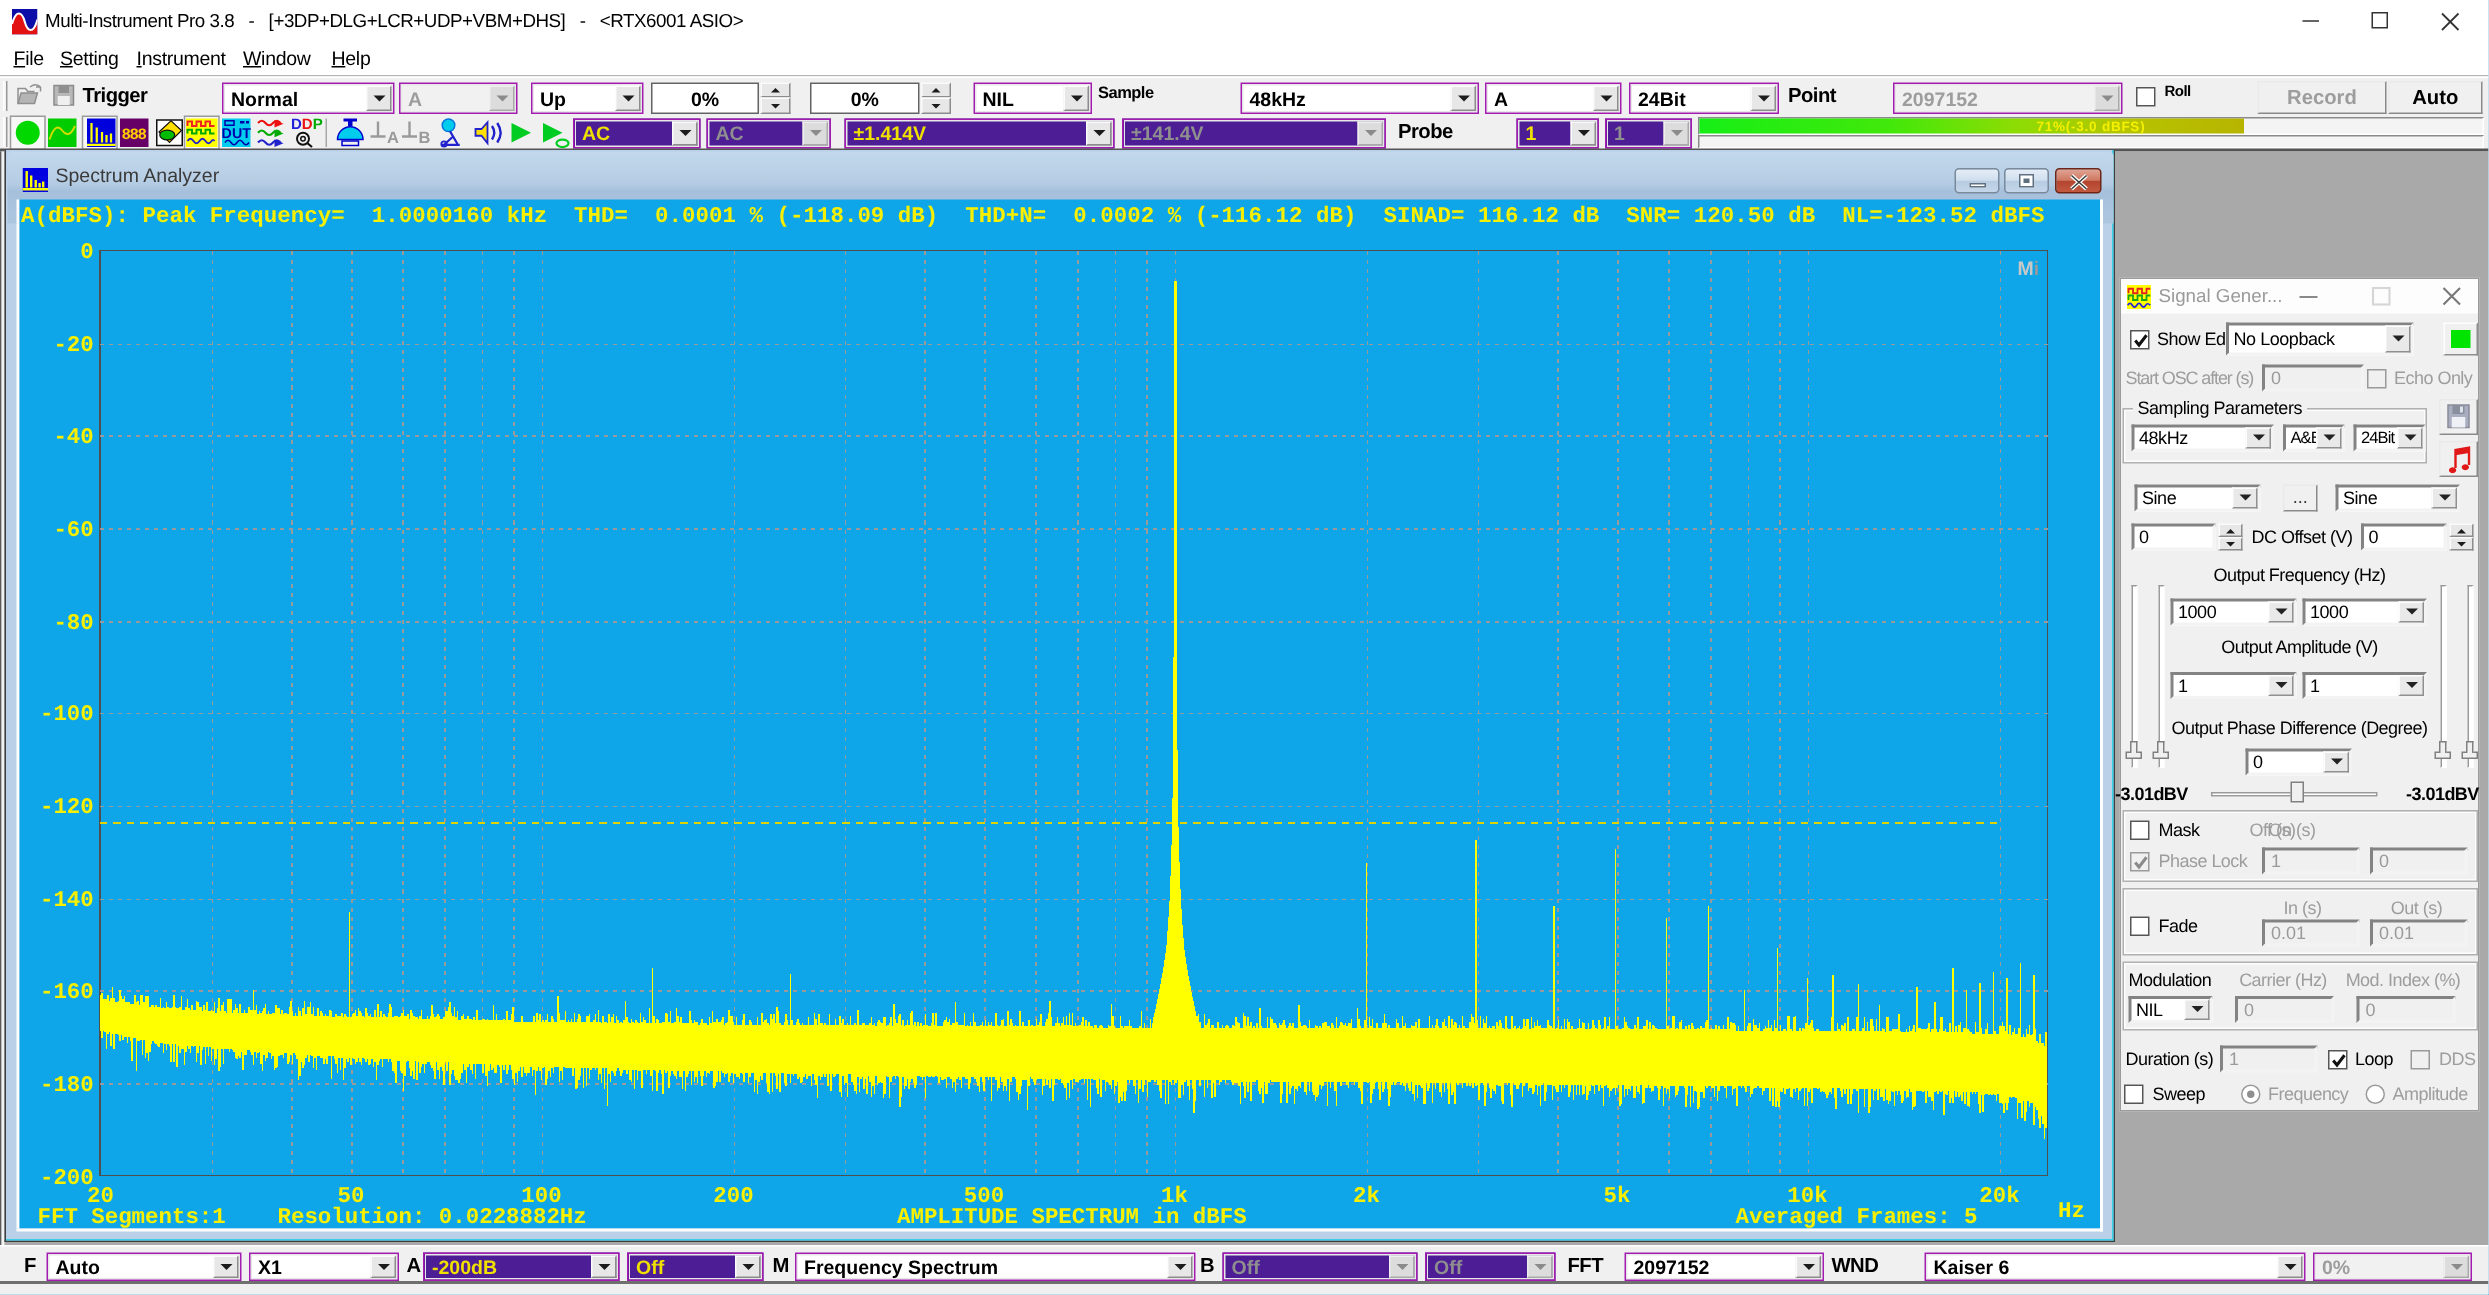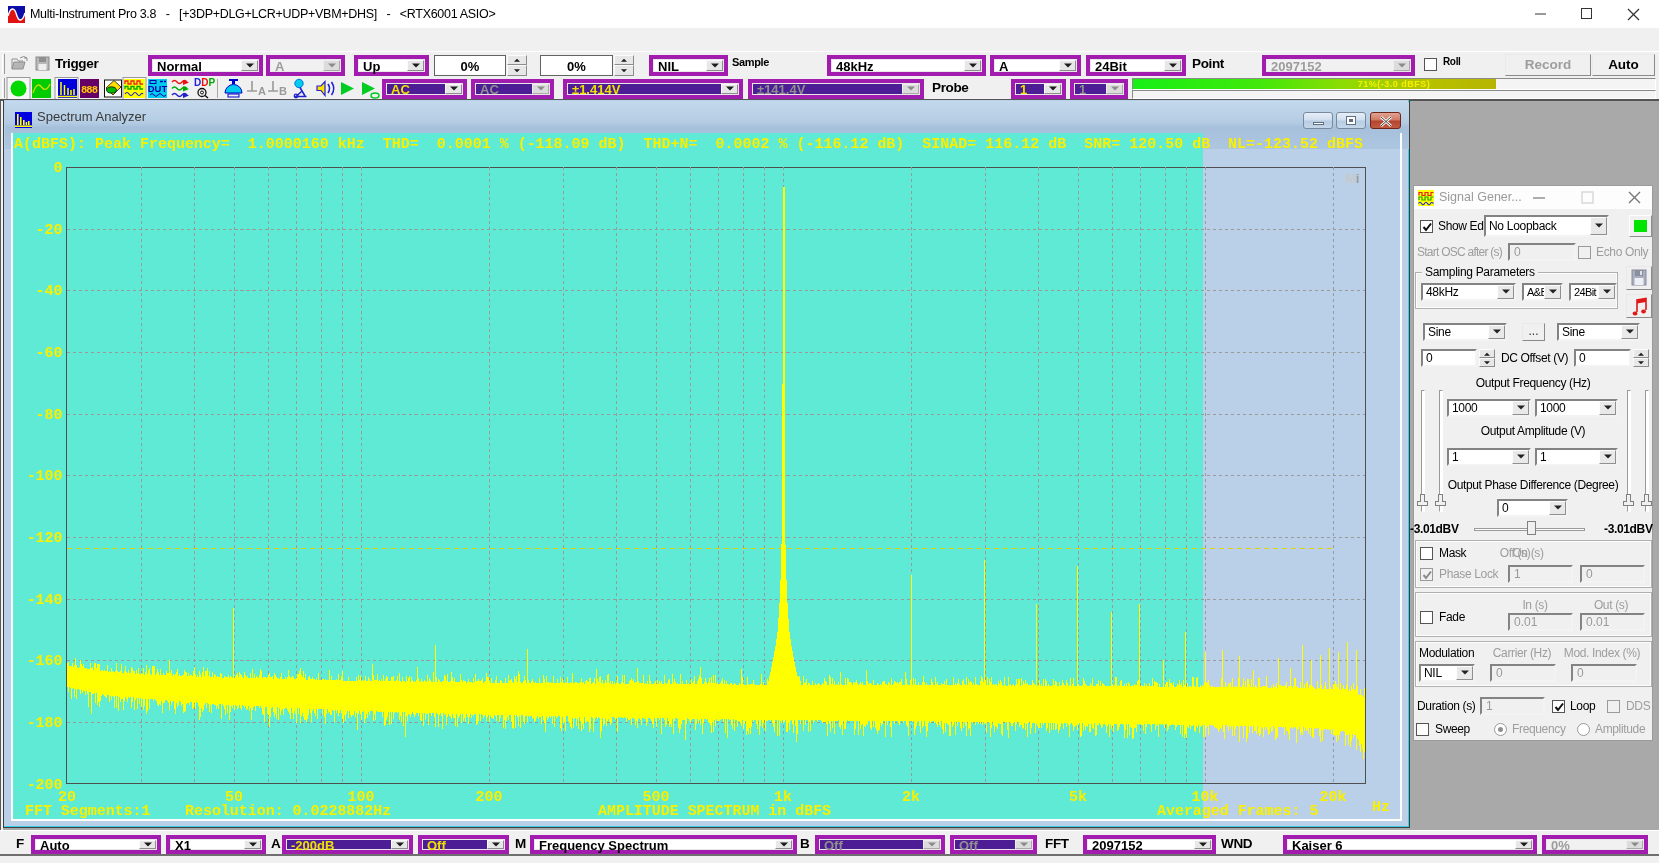--- a/index.html
+++ b/index.html
@@ -1,18 +1,18 @@
 <!DOCTYPE html>
 <html><head><meta charset="utf-8"><title>Multi-Instrument</title><style>
 *{margin:0;padding:0;box-sizing:border-box}
 html,body{width:1659px;height:863px;overflow:hidden;font-family:"Liberation Sans",sans-serif;background:#f0f0f0}
 .abs{position:absolute}
 #page{position:relative;width:1659px;height:863px}
 
-.combo{position:absolute;background:#fff;border:4px solid #a21caf;box-shadow:inset 0 0 0 1px #e8e8e8}
+.combo{position:absolute;background:#fff;border:1px solid #a21caf;box-shadow:inset 0 0 0 1px #e8e8e8}
 .combo .tx{position:absolute;left:5px;top:50%;transform:translateY(-50%);font-size:13px;font-weight:bold;color:#000;white-space:nowrap}
 .combo .ab{position:absolute;right:1px;top:1px;bottom:1px;width:17px;background:#e7e7e7;border:1px solid;border-color:#fbfbfb #8c8c8c #8c8c8c #fbfbfb}
 .combo .ab:after{content:"";position:absolute;left:50%;top:50%;transform:translate(-50%,-30%);border:4px solid transparent;border-top-color:#1c1c1c}
 .combo.dis{background:#f1f1f1}
 .combo.dis .tx{color:#9d9d9d}
 .combo.dis .ab{background:#dcdcdc;border-color:#eee #aaa #aaa #eee}
 .combo.dis .ab:after{border-top-color:#8b8b8b}
 .combo.blk{background:#4c1d95}
 .combo.blk .tx{color:#f0e000}
 .combo.blk.dis .tx{color:#8f8f8f}
@@ -52,20 +52,27 @@
         <path d="M0 10 Q2 3 4.5 3 Q7 3 8.5 8.5 Q10 14 12.5 14 Q15 14 17 7 L17 17 L0 17 Z" fill="#e31212"></path>
         <path d="M0 10 Q2 3 4.5 3 Q7 3 8.5 8.5 Q10 14 12.5 14 Q15 14 17 7" stroke="#fff" stroke-width="1.4" fill="none"></path>
       </svg>
       <div class="abs" style="left:30px;top:0;height:28px;line-height:28px;font-size:12.5px;letter-spacing:-0.3px;color:#000">Multi-Instrument Pro 3.8&nbsp;&nbsp;&nbsp;-&nbsp;&nbsp;&nbsp;[+3DP+DLG+LCR+UDP+VBM+DHS]&nbsp;&nbsp;&nbsp;-&nbsp;&nbsp;&nbsp;&lt;RTX6001 ASIO&gt;</div>
       <svg class="abs" style="left:1529px;top:0" width="130" height="28" viewBox="0 0 130 28">
         <line x1="6" y1="14" x2="17" y2="14" stroke="#333" stroke-width="1"></line>
         <rect x="52.5" y="8.5" width="10" height="10" fill="none" stroke="#333" stroke-width="1"></rect>
         <line x1="99" y1="9" x2="110" y2="20" stroke="#333" stroke-width="1.2"></line>
         <line x1="110" y1="9" x2="99" y2="20" stroke="#333" stroke-width="1.2"></line>
       </svg>
+    </div>
+    <div class="abs" style="left:0;top:28px;width:1659px;height:23px;background:#fff;border-bottom:1px solid #b5b5b5">
+      <div class="abs" style="left:9px;top:0;height:22px;line-height:22px;font-size:13px;letter-spacing:-0.2px;color:#000"><span style="text-decoration:underline">F</span>ile</div>
+      <div class="abs" style="left:40px;top:0;height:22px;line-height:22px;font-size:13px;letter-spacing:-0.2px;color:#000"><span style="text-decoration:underline">S</span>etting</div>
+      <div class="abs" style="left:91px;top:0;height:22px;line-height:22px;font-size:13px;letter-spacing:-0.2px;color:#000"><span style="text-decoration:underline">I</span>nstrument</div>
+      <div class="abs" style="left:162px;top:0;height:22px;line-height:22px;font-size:13px;letter-spacing:-0.2px;color:#000"><span style="text-decoration:underline">W</span>indow</div>
+      <div class="abs" style="left:221px;top:0;height:22px;line-height:22px;font-size:13px;letter-spacing:-0.2px;color:#000"><span style="text-decoration:underline">H</span>elp</div>
     </div>
     <div class="abs" style="left:0;top:51px;width:1659px;height:25px;background:#f0f0f0;border-top:1px solid #fff">
       <div class="abs" style="left:2px;top:2px;width:3px;height:20px;border-left:1px solid #fff;border-right:1px solid #9a9a9a"></div>
       <svg class="abs" style="left:11px;top:3px" width="40" height="18" viewBox="0 0 40 18">
         <path d="M1 14 L3 7 L14 7 L12 14 Z" fill="#b5b5b5" stroke="#8f8f8f"></path>
         <path d="M1 14 L1 4 L6 4 L7.5 6 L12 6" fill="none" stroke="#8f8f8f"></path>
         <path d="M9 3 Q13 0 16 3 M16 3 l-3 0 M16 3 l0 3" fill="none" stroke="#8f8f8f"></path>
         <rect x="25" y="2" width="13" height="13" fill="#b8b8b8" stroke="#8a8a8a"></rect>
         <rect x="28" y="2" width="7" height="5" fill="#8f8f8f"></rect>
         <rect x="27.5" y="9" width="8" height="6" fill="#efefef"></rect>
@@ -243,21 +250,21 @@
           <div class="abs" style="left:12px;top:6px;width:4px;height:3px;background:#5f6f80"></div>
         </div>
         <div class="abs" style="left:1365px;top:11px;width:31px;height:17px;background:linear-gradient(180deg,#e0a494 0%,#cf7860 48%,#b44430 52%,#c25a40 100%);border:1px solid #6e2417;border-radius:3px">
           <svg class="abs" style="left:9px;top:3px" width="12" height="11" viewBox="0 0 12 11">
             <path d="M1 1 L11 10 M11 1 L1 10" stroke="#fff" stroke-width="2.6"></path>
             <path d="M1 1 L11 10 M11 1 L1 10" stroke="#3c3c3c" stroke-width="1"></path>
           </svg>
         </div>
       </div>
       <div class="abs" style="left:7px;top:33px;width:2px;height:686px;background:#fdfdfd"></div>
-      <div class="abs" style="left:9px;top:33px;width:1190px;height:686px;background:#5eead4">
+      <div class="abs" style="left:9px;top:33px;width:1387px;height:686px;background:#0ea5e9">
         <svg class="abs" style="left:0;top:0" width="1387" height="686" viewBox="0 0 1387 686" shape-rendering="crispEdges">
           <text x="1" y="15" font-family="Liberation Mono,monospace" font-size="14.95px" font-weight="bold" fill="#f8f000" textLength="1349">A(dBFS):&nbsp;Peak&nbsp;Frequency=&nbsp;&nbsp;1.0000160&nbsp;kHz&nbsp;&nbsp;THD=&nbsp;&nbsp;0.0001&nbsp;%&nbsp;(-118.09&nbsp;dB)&nbsp;&nbsp;THD+N=&nbsp;&nbsp;0.0002&nbsp;%&nbsp;(-116.12&nbsp;dB)&nbsp;&nbsp;SINAD=&nbsp;116.12&nbsp;dB&nbsp;&nbsp;SNR=&nbsp;120.50&nbsp;dB&nbsp;&nbsp;NL=-123.52&nbsp;dBFS</text>
           <rect x="53.5" y="34.0" width="1298.5" height="616.5" fill="none" stroke="#4f4f4f" stroke-width="1"></rect>
           <path d="M128.5 34.0V650.5M181.5 34.0V650.5M221.5 34.0V650.5M255.5 34.0V650.5M283.5 34.0V650.5M308.5 34.0V650.5M329.5 34.0V650.5M348.5 34.0V650.5M476.5 34.0V650.5M550.5 34.0V650.5M603.5 34.0V650.5M643.5 34.0V650.5M677.5 34.0V650.5M705.5 34.0V650.5M730.5 34.0V650.5M751.5 34.0V650.5M770.5 34.0V650.5M898.5 34.0V650.5M972.5 34.0V650.5M1025.5 34.0V650.5M1065.5 34.0V650.5M1099.5 34.0V650.5M1127.5 34.0V650.5M1152.5 34.0V650.5M1173.5 34.0V650.5M1192.5 34.0V650.5M1320.5 34.0V650.5" stroke="#9a9a9a" stroke-width="1" stroke-dasharray="3 3" fill="none"></path>
           <path d="M53.5 96.5H1352.0M53.5 157.5H1352.0M53.5 219.5H1352.0M53.5 281.5H1352.0M53.5 342.5H1352.0M53.5 404.5H1352.0M53.5 466.5H1352.0M53.5 527.5H1352.0M53.5 589.5H1352.0" stroke="#9a9a9a" stroke-width="1" stroke-dasharray="3 3" fill="none"></path>
           <path d="M53.5 415.5H1319.5" stroke="#e0d400" stroke-width="1" stroke-dasharray="5 4" fill="none"></path>
           <text x="1332" y="50" font-size="13px" font-weight="bold" fill="#c8c8c8" font-family="Liberation Sans,sans-serif">M<tspan fill="#9a9a9a">i</tspan></text>
           <path d="M54 530V554M55 529V559M56 533V554M57 533V555M58 533V566M59 530V556M60 534V555M61 532V564M62 525V556M63 532V566M64 535V556M65 535V556M66 534V557M67 527V561M68 531V557M69 533V560M70 531V558M71 535V558M72 535V562M73 535V558M74 536V561M75 536V574M76 536V559M77 536V559M78 535V581M79 534V561M80 537V561M81 530V560M82 530V570M83 535V560M84 531V572M85 531V569M86 531V574M87 538V568M88 537V563M89 537V561M90 538V562M91 537V563M92 538V564M93 538V565M94 532V562M95 539V562M96 538V569M97 539V563M98 535V567M99 538V563M100 539V564M101 539V575M102 538V563M103 530V575M104 538V563M105 539V578M106 539V564M107 538V569M108 531V566M109 540V566M110 540V577M111 538V568M112 533V564M113 539V566M114 540V569M115 537V564M116 540V565M117 540V564M118 534V575M119 535V569M120 538V564M121 538V577M122 541V567M123 537V565M124 540V576M125 535V565M126 541V571M127 541V565M128 540V574M129 541V566M130 535V577M131 542V573M132 539V566M133 532V581M134 541V578M135 537V566M136 535V576M137 541V566M138 542V566M139 533V566M140 533V568M141 533V566M142 542V567M143 540V568M144 536V572M145 539V573M146 542V571M147 536V572M148 542V568M149 542V580M150 540V570M151 542V570M152 542V567M153 538V567M154 540V568M155 540V570M156 542V577M157 540V568M158 537V572M159 543V569M160 541V568M161 542V576M162 541V581M163 539V570M164 536V574M165 543V572M166 541V568M167 543V569M168 543V573M169 542V571M170 542V580M171 537V579M172 539V578M173 539V571M174 543V570M175 540V570M176 543V572M177 542V569M178 542V569M179 543V576M180 538V575M181 534V570M182 541V576M183 544V569M184 542V570M185 544V573M186 538V587M187 541V584M188 544V575M189 539V579M190 534V577M191 543V572M192 538V570M193 538V575M194 535V570M195 543V571M196 538V579M197 544V572M198 544V580M199 539V571M200 544V571M201 541V572M202 542V572M203 544V576M204 543V573M205 544V576M206 544V571M207 540V571M208 541V586M209 545V571M210 545V573M211 543V576M212 544V582M213 544V572M214 544V580M215 542V572M216 545V587M217 543V579M218 544V573M219 545V575M220 536V572M221 545V577M222 543V572M223 542V573M224 540V576M225 544V575M226 539V572M227 541V575M228 542V577M229 544V572M230 545V573M231 539V575M232 542V573M233 544V577M234 543V576M235 545V573M236 545V578M237 540V575M238 545V587M239 536V577M240 545V574M241 541V573M242 545V578M243 543V573M244 544V573M245 545V573M246 542V575M247 536V573M248 538V575M249 545V581M250 544V582M251 544V589M252 544V574M253 545V574M254 544V581M255 542V582M256 540V594M257 544V584M258 544V575M259 543V574M260 546V579M261 540V584M262 542V581M263 544V586M264 545V574M265 545V587M266 546V575M267 544V582M268 540V578M269 546V576M270 546V582M271 546V576M272 544V575M273 546V575M274 544V577M275 537V579M276 543V581M277 545V586M278 544V575M279 543V580M280 544V586M281 546V578M282 546V581M283 545V590M284 541V575M285 541V581M286 538V575M287 543V590M288 542V583M289 544V580M290 538V584M291 545V587M292 541V587M293 547V589M294 547V586M295 544V582M296 543V576M297 546V580M298 546V589M299 544V578M300 546V576M301 546V580M302 547V583M303 545V576M304 547V586M305 540V576M306 547V576M307 547V576M308 547V576M309 546V582M310 546V576M311 547V584M312 546V591M313 547V581M314 547V576M315 547V580M316 537V579M317 547V582M318 543V582M319 547V577M320 547V578M321 547V589M322 547V577M323 546V580M324 547V577M325 541V583M326 547V580M327 547V577M328 543V580M329 538V586M330 548V590M331 548V582M332 548V588M333 548V581M334 548V578M335 544V585M336 548V578M337 548V582M338 548V584M339 548V582M340 548V582M341 548V578M342 548V584M343 544V580M344 548V597M345 542V581M346 547V578M347 543V581M348 548V587M349 547V579M350 548V578M351 547V590M352 543V586M353 548V581M354 548V585M355 544V579M356 546V582M357 548V578M358 548V578M359 547V578M360 542V588M361 547V581M362 547V587M363 547V578M364 541V579M365 548V579M366 547V579M367 548V579M368 546V579M369 548V584M370 542V579M371 548V593M372 546V592M373 543V587M374 544V584M375 548V579M376 548V592M377 548V579M378 544V591M379 544V579M380 543V586M381 548V580M382 548V579M383 547V579M384 543V580M385 548V579M386 540V587M387 548V583M388 549V589M389 544V579M390 548V593M391 548V579M392 549V604M393 543V583M394 548V588M395 545V581M396 543V582M397 549V584M398 544V581M399 547V579M400 549V581M401 548V584M402 549V582M403 547V580M404 534V580M405 545V583M406 548V580M407 549V587M408 546V588M409 548V580M410 549V593M411 547V580M412 548V587M413 549V581M414 542V581M415 548V592M416 545V580M417 547V580M418 549V583M419 549V580M420 539V580M421 549V584M422 546V594M423 544V580M424 549V581M425 546V594M426 547V582M427 549V580M428 549V583M429 548V596M430 548V580M431 542V582M432 543V581M433 548V592M434 541V584M435 549V581M436 549V583M437 548V584M438 539V586M439 544V581M440 548V585M441 545V585M442 549V593M443 549V581M444 549V594M445 549V585M446 549V583M447 541V581M448 547V590M449 549V581M450 547V588M451 548V585M452 548V589M453 550V581M454 549V584M455 546V591M456 549V584M457 549V581M458 549V585M459 550V582M460 545V583M461 549V581M462 541V581M463 548V592M464 548V591M465 546V588M466 548V581M467 548V588M468 547V581M469 545V582M470 550V585M471 549V583M472 548V582M473 540V588M474 544V584M475 544V582M476 548V589M477 550V583M478 545V585M479 550V585M480 550V586M481 550V582M482 547V583M483 543V588M484 550V582M485 550V582M486 550V589M487 547V585M488 548V582M489 550V582M490 550V595M491 550V587M492 545V596M493 550V588M494 550V584M495 542V587M496 548V582M497 547V582M498 546V589M499 549V595M500 550V596M501 543V582M502 546V595M503 543V582M504 549V584M505 538V593M506 541V583M507 549V595M508 550V582M509 550V582M510 548V589M511 543V591M512 547V583M513 550V583M514 541V589M515 547V583M516 550V584M517 550V583M518 548V583M519 546V586M520 549V585M521 550V589M522 549V588M523 550V585M524 550V583M525 550V586M526 545V584M527 550V584M528 550V591M529 550V583M530 542V587M531 546V590M532 550V599M533 543V584M534 549V587M535 549V585M536 550V583M537 549V585M538 550V583M539 550V591M540 543V583M541 550V594M542 550V583M543 550V585M544 546V584M545 550V583M546 550V583M547 544V595M548 549V598M549 546V584M550 550V590M551 550V589M552 549V598M553 550V583M554 544V583M555 550V588M556 550V590M557 549V594M558 550V596M559 540V585M560 550V595M561 550V586M562 549V585M563 549V593M564 550V586M565 550V596M566 550V584M567 549V588M568 545V598M569 550V591M570 549V596M571 551V584M572 548V590M573 547V589M574 548V588M575 549V589M576 545V599M577 545V596M578 551V584M579 550V585M580 549V599M581 545V588M582 551V585M583 551V584M584 546V586M585 549V584M586 544V585M587 543V605M588 550V598M589 547V585M590 551V593M591 550V591M592 547V586M593 550V593M594 542V588M595 541V586M596 550V589M597 548V592M598 551V590M599 548V584M600 551V584M601 549V585M602 551V587M603 550V585M604 543V599M605 550V584M606 551V585M607 551V585M608 549V584M609 542V585M610 550V585M611 542V584M612 551V585M613 551V589M614 551V585M615 551V587M616 548V587M617 547V586M618 545V592M619 548V585M620 546V585M621 550V586M622 549V592M623 549V588M624 548V595M625 548V586M626 550V585M627 550V587M628 550V592M629 550V585M630 542V585M631 551V586M632 550V586M633 551V593M634 548V589M635 551V585M636 542V585M637 548V586M638 551V588M639 551V591M640 551V595M641 550V585M642 548V588M643 551V594M644 547V585M645 551V585M646 548V587M647 550V585M648 548V601M649 551V585M650 551V585M651 542V587M652 550V594M653 551V592M654 550V585M655 547V588M656 546V594M657 551V591M658 551V594M659 541V586M660 550V601M661 546V588M662 549V585M663 551V585M664 550V586M665 551V595M666 551V600M667 541V596M668 551V591M669 548V587M670 551V587M671 551V587M672 551V607M673 547V591M674 551V585M675 550V586M676 551V588M677 551V590M678 546V587M679 550V586M680 548V586M681 543V586M682 551V597M683 551V591M684 548V586M685 546V590M686 542V587M687 551V592M688 545V586M689 551V601M690 551V590M691 549V586M692 545V586M693 549V587M694 551V586M695 549V589M696 545V590M697 550V592M698 544V600M699 550V589M700 542V599M701 550V587M702 542V593M703 551V586M704 549V588M705 551V588M706 551V588M707 550V587M708 548V586M709 545V586M710 551V589M711 547V586M712 551V600M713 548V586M714 551V605M715 551V586M716 552V587M717 550V587M718 550V592M719 552V596M720 551V586M721 550V598M722 551V587M723 552V587M724 552V594M725 552V588M726 550V589M727 551V590M728 550V593M729 544V587M730 551V596M731 552V591M732 552V588M733 552V602M734 544V598M735 551V601M736 552V595M737 551V601M738 551V594M739 551V587M740 547V589M741 551V587M742 552V587M743 552V591M744 552V596M745 552V587M746 552V602M747 551V593M748 541V587M749 552V595M750 549V590M751 552V587M752 552V598M753 552V588M754 546V588M755 552V587M756 545V587M757 552V588M758 552V587M759 550V590M760 542V594M761 551V599M762 552V587M763 547V587M764 547V603M765 549V587M766 552V603M767 547V588M768 552V590M769 544V587M770 550V590M771 545V589M772 552V587M773 552V599M774 548V599M775 552V590M776 546V597M777 544V588M778 552V587M779 543V591M780 549V600M781 550V587M782 552V593M783 551V609M784 544V601M785 544V587M786 543V587M787 548V591M788 552V587M789 552V587M790 543V598M791 550V587M792 549V592M793 546V587M794 552V587M795 550V599M796 550V589M797 552V598M798 552V587M799 548V587M800 552V590M801 552V588M802 550V587M803 552V587M804 551V589M805 550V587M806 551V587M807 552V587M808 552V588M809 550V590M810 551V589M811 545V589M812 548V589M813 549V591M814 552V603M815 552V588M816 542V591M817 544V599M818 551V588M819 545V595M820 551V588M821 548V601M822 552V588M823 551V588M824 552V588M825 549V587M826 552V594M827 552V596M828 551V592M829 552V602M830 552V588M831 552V596M832 545V596M833 552V589M834 545V587M835 546V588M836 549V588M837 549V588M838 550V588M839 552V588M840 549V588M841 550V602M842 549V596M843 547V588M844 550V588M845 552V602M846 551V588M847 549V596M848 551V592M849 549V591M850 552V603M851 552V593M852 552V594M853 547V591M854 548V592M855 551V588M856 550V588M857 550V595M858 551V597M859 552V588M860 547V594M861 552V588M862 552V595M863 552V597M864 550V601M865 551V598M866 552V597M867 551V590M868 552V593M869 549V591M870 548V588M871 548V588M872 551V604M873 551V588M874 552V592M875 549V588M876 550V588M877 552V594M878 545V604M879 552V588M880 551V588M881 548V591M882 549V588M883 550V588M884 549V588M885 551V590M886 549V592M887 549V588M888 546V588M889 552V588M890 552V590M891 552V588M892 539V588M893 546V592M894 551V594M895 552V603M896 552V588M897 547V588M898 548V588M899 552V589M900 545V588M901 551V602M902 546V596M903 552V593M904 552V589M905 549V588M906 552V593M907 552V600M908 552V588M909 549V595M910 543V593M911 549V588M912 552V593M913 550V604M914 552V598M915 552V590M916 552V588M917 552V590M918 546V589M919 549V588M920 552V588M921 552V590M922 544V589M923 551V591M924 549V594M925 552V589M926 552V592M927 552V594M928 550V588M929 551V596M930 551V601M931 548V590M932 552V599M933 546V590M934 552V591M935 552V592M936 552V603M937 552V603M938 552V589M939 552V594M940 544V592M941 552V589M942 550V602M943 552V589M944 550V593M945 546V589M946 551V589M947 552V595M948 552V598M949 548V589M950 546V595M951 551V589M952 552V593M953 544V603M954 552V589M955 546V597M956 550V595M957 548V603M958 549V589M959 552V590M960 550V589M961 552V589M962 544V592M963 551V589M964 552V589M965 552V591M966 552V589M967 548V591M968 543V589M969 545V592M970 549V589M971 552V591M972 547V590M973 552V600M974 544V589M975 552V589M976 546V590M977 549V604M978 544V595M979 552V589M980 551V592M981 552V599M982 551V593M983 551V594M984 553V596M985 548V590M986 551V591M987 547V591M988 549V601M989 552V603M990 553V589M991 544V589M992 552V590M993 553V589M994 553V597M995 544V605M996 552V589M997 551V590M998 553V593M999 552V593M1000 551V590M1001 553V589M1002 552V598M1003 546V591M1004 551V589M1005 546V589M1006 546V594M1007 553V592M1008 545V592M1009 552V596M1010 548V595M1011 551V590M1012 547V597M1013 551V591M1014 550V604M1015 552V590M1016 552V589M1017 552V601M1018 552V595M1019 547V590M1020 550V590M1021 551V590M1022 552V600M1023 551V591M1024 553V593M1025 552V595M1026 547V595M1027 553V590M1028 551V595M1029 553V590M1030 546V592M1031 553V590M1032 546V590M1033 548V598M1034 553V595M1035 551V590M1036 553V600M1037 553V590M1038 553V597M1039 552V590M1040 546V597M1041 552V590M1042 548V597M1043 549V596M1044 553V591M1045 553V600M1046 549V597M1047 553V594M1048 552V590M1049 547V591M1050 550V596M1051 552V590M1052 553V590M1053 547V594M1054 550V590M1055 553V592M1056 552V604M1057 545V591M1058 553V590M1059 551V592M1060 545V598M1061 553V594M1062 553V593M1063 553V592M1064 543V597M1065 551V592M1066 553V590M1067 553V604M1068 553V603M1069 552V590M1070 545V598M1071 548V593M1072 551V597M1073 552V593M1074 553V594M1075 553V591M1076 553V599M1077 550V599M1078 552V591M1079 545V595M1080 553V596M1081 553V590M1082 553V603M1083 551V602M1084 551V592M1085 547V592M1086 553V590M1087 548V592M1088 553V595M1089 550V594M1090 551V591M1091 552V591M1092 553V592M1093 553V600M1094 553V593M1095 553V591M1096 553V604M1097 553V592M1098 552V596M1099 551V593M1100 553V599M1101 552V591M1102 544V591M1103 544V591M1104 553V598M1105 552V597M1106 553V594M1107 548V591M1108 547V591M1109 553V591M1110 553V592M1111 551V605M1112 553V597M1113 550V591M1114 553V605M1115 549V591M1116 551V602M1117 553V594M1118 553V595M1119 552V606M1120 553V605M1121 551V595M1122 552V595M1123 552V599M1124 548V591M1125 547V592M1126 552V591M1127 553V591M1128 552V592M1129 553V592M1130 553V598M1131 550V591M1132 553V601M1133 551V594M1134 553V591M1135 553V591M1136 550V591M1137 553V592M1138 553V599M1139 545V591M1140 553V591M1141 548V591M1142 549V597M1143 549V593M1144 550V592M1145 554V604M1146 551V591M1147 554V591M1148 554V592M1149 554V591M1150 552V592M1151 554V595M1152 551V591M1153 549V591M1154 549V598M1155 554V596M1156 546V593M1157 550V592M1158 550V592M1159 552V591M1160 549V592M1161 554V592M1162 554V597M1163 553V594M1164 551V592M1165 552V592M1166 547V592M1167 552V601M1168 550V592M1169 554V604M1170 547V592M1171 552V605M1172 550V601M1173 554V605M1174 550V594M1175 554V595M1176 553V592M1177 553V596M1178 554V593M1179 544V593M1180 544V592M1181 553V598M1182 554V599M1183 545V593M1184 544V595M1185 554V592M1186 554V600M1187 552V594M1188 554V593M1189 552V592M1190 553V604M1191 549V592M1192 552V604M1193 550V595M1194 549V593M1195 547V602M1196 552V592M1197 554V592M1198 553V592M1199 553V593M1200 554V592M1201 554V595M1202 554V594M1203 554V595M1204 554V596M1205 554V599M1206 554V597M1207 554V595M1208 545V596M1209 554V592M1210 554V599M1211 554V606M1212 549V592M1213 553V592M1214 554V594M1215 550V598M1216 551V593M1217 549V596M1218 554V593M1219 545V603M1220 554V593M1221 554V603M1222 553V596M1223 553V593M1224 554V593M1225 545V594M1226 548V609M1227 554V593M1228 554V593M1229 552V593M1230 545V605M1231 554V593M1232 548V593M1233 554V609M1234 546V605M1235 546V593M1236 551V600M1237 554V594M1238 546V593M1239 554V600M1240 553V593M1241 554V598M1242 552V598M1243 553V601M1244 555V593M1245 545V600M1246 545V603M1247 554V601M1248 554V594M1249 553V595M1250 553V604M1251 553V594M1252 553V597M1253 554V594M1254 554V597M1255 555V602M1256 555V601M1257 555V594M1258 553V599M1259 555V598M1260 551V593M1261 554V595M1262 553V607M1263 550V605M1264 555V604M1265 554V594M1266 552V594M1267 552V594M1268 553V594M1269 553V595M1270 553V594M1271 553V602M1272 552V594M1273 549V598M1274 555V598M1275 553V601M1276 553V607M1277 554V595M1278 553V594M1279 555V596M1280 553V594M1281 545V595M1282 545V594M1283 554V610M1284 553V596M1285 555V597M1286 555V594M1287 549V602M1288 555V599M1289 555V602M1290 555V594M1291 551V598M1292 555V595M1293 550V598M1294 548V597M1295 555V601M1296 552V595M1297 552V603M1298 546V595M1299 553V604M1300 554V605M1301 555V595M1302 556V596M1303 556V595M1304 548V596M1305 555V595M1306 555V603M1307 550V609M1308 552V597M1309 556V608M1310 556V597M1311 553V596M1312 549V596M1313 556V597M1314 556V596M1315 556V597M1316 553V596M1317 554V597M1318 556V601M1319 556V596M1320 551V602M1321 551V602M1322 548V603M1323 551V609M1324 554V602M1325 557V607M1326 556V602M1327 550V598M1328 557V599M1329 555V598M1330 552V598M1331 556V599M1332 556V613M1333 552V602M1334 553V602M1335 558V612M1336 556V601M1337 558V614M1338 553V608M1339 556V601M1340 550V605M1341 557V602M1342 556V602M1343 559V617M1344 553V605M1345 561V607M1346 562V613M1347 556V619M1348 562V611M1349 562V616M1350 564V626M1351 555V619" stroke="#ffff00" stroke-width="1" fill="none"></path>
           <path d="M54 535L58 535L62 536L66 536L70 537L74 538L78 538L82 539L86 539L90 540L94 540L98 540L102 541L106 541L110 541L114 542L118 542L122 542L126 543L130 543L134 543L138 544L142 544L146 544L150 544L154 544L158 544L162 544L166 545L170 545L174 545L178 545L182 545L186 545L190 545L194 546L198 546L202 546L206 546L210 546L214 546L218 546L222 547L226 547L230 547L234 547L238 547L242 547L246 547L250 547L254 547L258 547L262 547L266 548L270 548L274 548L278 548L282 548L286 548L290 548L294 548L298 548L302 548L306 549L310 549L314 549L318 549L322 549L326 549L330 549L334 549L338 549L342 549L346 549L350 550L354 550L358 550L362 550L366 550L370 550L374 550L378 550L382 550L386 550L390 550L394 550L398 550L402 550L406 550L410 550L414 550L418 551L422 551L426 551L430 551L434 551L438 551L442 551L446 551L450 551L454 551L458 551L462 551L466 551L470 551L474 551L478 551L482 551L486 551L490 552L494 552L498 552L502 552L506 552L510 552L514 552L518 552L522 552L526 552L530 552L534 552L538 552L542 552L546 552L550 552L554 552L558 552L562 552L566 552L570 552L574 552L578 552L582 552L586 552L590 552L594 552L598 552L602 552L606 552L610 552L614 552L618 552L622 552L626 552L630 552L634 552L638 552L642 552L646 553L650 553L654 553L658 553L662 553L666 553L670 553L674 553L678 553L682 553L686 553L690 553L694 553L698 553L702 553L706 553L710 553L714 553L718 553L722 553L726 553L730 553L734 553L738 553L742 553L746 553L750 553L754 553L758 553L762 553L766 553L770 553L774 554L778 554L782 554L786 554L790 554L794 554L798 554L802 554L806 554L810 554L814 554L818 554L822 554L826 554L830 554L834 554L838 554L842 554L846 554L850 554L854 554L858 554L862 554L866 554L870 554L874 554L878 554L882 554L886 554L890 554L894 554L898 554L902 554L906 554L910 554L914 554L918 554L922 554L926 554L930 554L934 554L938 554L942 554L946 554L950 554L954 554L958 554L962 554L966 554L970 554L974 554L978 554L982 554L986 554L990 554L994 554L998 554L1002 554L1006 554L1010 554L1014 554L1018 554L1022 554L1026 554L1030 554L1034 554L1038 554L1042 554L1046 554L1050 554L1054 554L1058 554L1062 554L1066 555L1070 555L1074 555L1078 555L1082 555L1086 555L1090 555L1094 555L1098 555L1102 555L1106 555L1110 555L1114 555L1118 555L1122 555L1126 555L1130 555L1134 555L1138 555L1142 555L1146 555L1150 555L1154 555L1158 555L1162 555L1166 555L1170 555L1174 555L1178 555L1182 555L1186 555L1190 555L1194 556L1198 556L1202 556L1206 556L1210 556L1214 556L1218 556L1222 556L1226 556L1230 556L1234 556L1238 556L1242 556L1246 556L1250 556L1254 556L1258 556L1262 556L1266 556L1270 556L1274 556L1278 556L1282 556L1286 556L1290 557L1294 557L1298 557L1302 557L1306 557L1310 558L1314 558L1318 558L1322 558L1326 558L1330 559L1334 559L1338 560L1342 561L1346 563L1350 566L1351 614L1347 608L1343 602L1339 600L1335 598L1331 597L1327 596L1323 595L1319 595L1315 595L1311 594L1307 594L1303 594L1299 593L1295 593L1291 593L1287 593L1283 592L1279 592L1275 592L1271 592L1267 592L1263 592L1259 592L1255 592L1251 592L1247 592L1243 592L1239 591L1235 591L1231 591L1227 591L1223 591L1219 591L1215 591L1211 591L1207 591L1203 591L1199 591L1195 591L1191 590L1187 590L1183 590L1179 590L1175 590L1171 590L1167 590L1163 590L1159 590L1155 590L1151 590L1147 590L1143 590L1139 590L1135 590L1131 590L1127 589L1123 589L1119 589L1115 589L1111 589L1107 589L1103 589L1099 589L1095 589L1091 589L1087 589L1083 589L1079 589L1075 589L1071 589L1067 589L1063 588L1059 588L1055 588L1051 588L1047 588L1043 588L1039 588L1035 588L1031 588L1027 588L1023 588L1019 588L1015 588L1011 588L1007 588L1003 588L999 588L995 588L991 588L987 588L983 588L979 587L975 587L971 587L967 587L963 587L959 587L955 587L951 587L947 587L943 587L939 587L935 587L931 587L927 587L923 587L919 587L915 587L911 587L907 587L903 587L899 587L895 586L891 586L887 586L883 586L879 586L875 586L871 586L867 586L863 586L859 586L855 586L851 586L847 586L843 586L839 586L835 586L831 586L827 586L823 586L819 586L815 586L811 586L807 586L803 586L799 586L795 586L791 586L787 586L783 586L779 586L775 586L771 586L767 585L763 585L759 585L755 585L751 585L747 585L743 585L739 585L735 585L731 585L727 585L723 585L719 585L715 585L711 585L707 585L703 584L699 584L695 584L691 584L687 584L683 584L679 584L675 584L671 584L667 584L663 584L659 584L655 584L651 584L647 584L643 584L639 583L635 583L631 583L627 583L623 583L619 583L615 583L611 583L607 583L603 583L599 583L595 583L591 583L587 582L583 582L579 582L575 582L571 582L567 582L563 582L559 582L555 582L551 582L547 582L543 582L539 582L535 581L531 581L527 581L523 581L519 581L515 581L511 581L507 581L503 581L499 581L495 581L491 581L487 581L483 580L479 580L475 580L471 580L467 580L463 580L459 580L455 580L451 579L447 579L443 579L439 579L435 579L431 579L427 579L423 579L419 579L415 578L411 578L407 578L403 578L399 578L395 578L391 578L387 578L383 578L379 577L375 577L371 577L367 577L363 577L359 577L355 577L351 577L347 577L343 576L339 576L335 576L331 576L327 576L323 575L319 575L315 575L311 575L307 575L303 574L299 574L295 574L291 574L287 574L283 573L279 573L275 573L271 573L267 573L263 573L259 572L255 572L251 572L247 572L243 572L239 571L235 571L231 571L227 571L223 571L219 570L215 570L211 570L207 570L203 569L199 569L195 569L191 568L187 568L183 568L179 568L175 567L171 567L167 567L163 566L159 566L155 566L151 566L147 565L143 565L139 565L135 564L131 564L127 564L123 563L119 563L115 562L111 562L107 562L103 561L99 561L95 560L91 560L87 560L83 559L79 558L75 557L71 556L67 555L63 554L59 554L55 553Z" fill="#ffff00"></path>
           <path d="M753.5 553L754.5 553L759.5 529L762.5 513L764.5 499L765.7 483L766.7 467L767.5 447L768.1 427L768.6 407L769.0 367L769.3 317L769.5 267L769.6 167L769.7 67L770.5 54L771.3 67L771.4 167L771.5 267L771.7 317L772.0 367L772.4 407L772.9 427L773.5 447L774.3 467L775.3 483L776.5 499L778.5 513L781.5 529L786.5 553Z" fill="#ffff00"></path>

